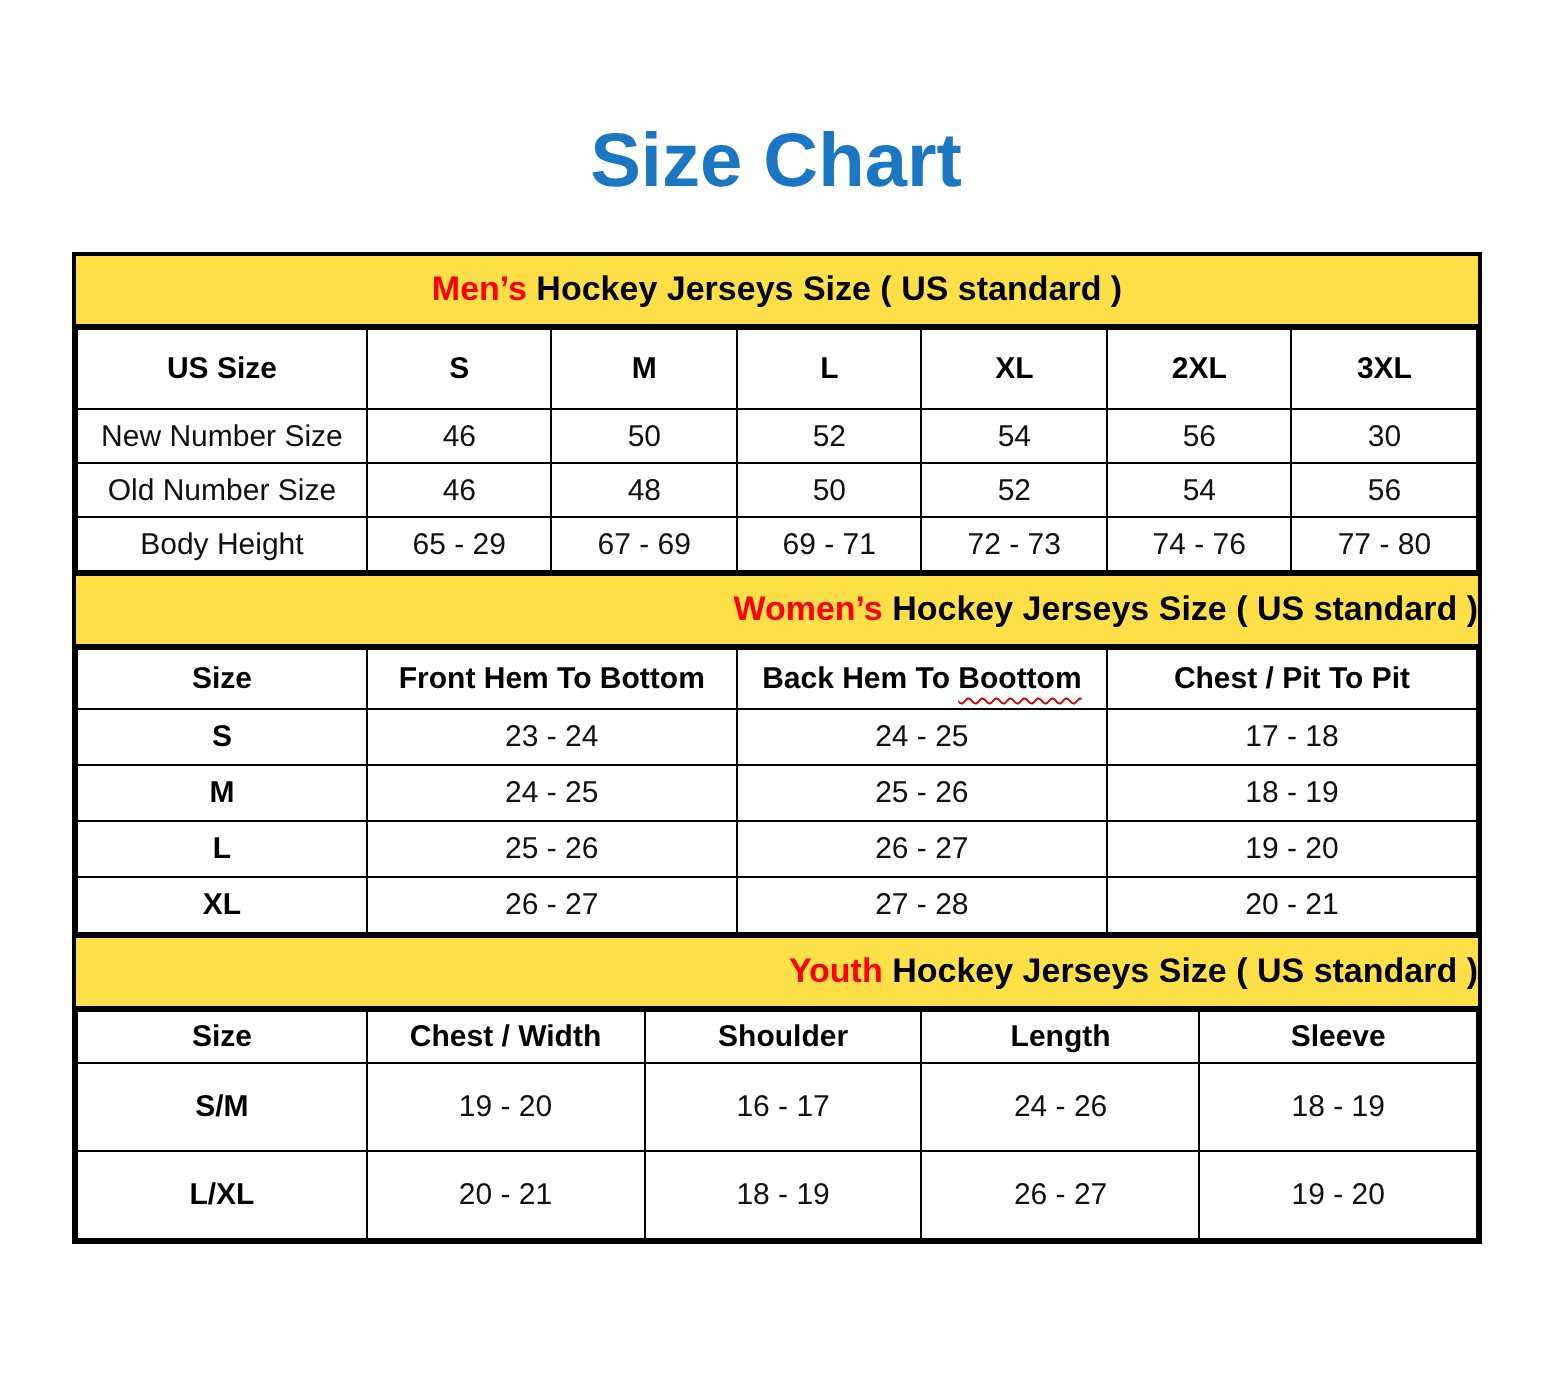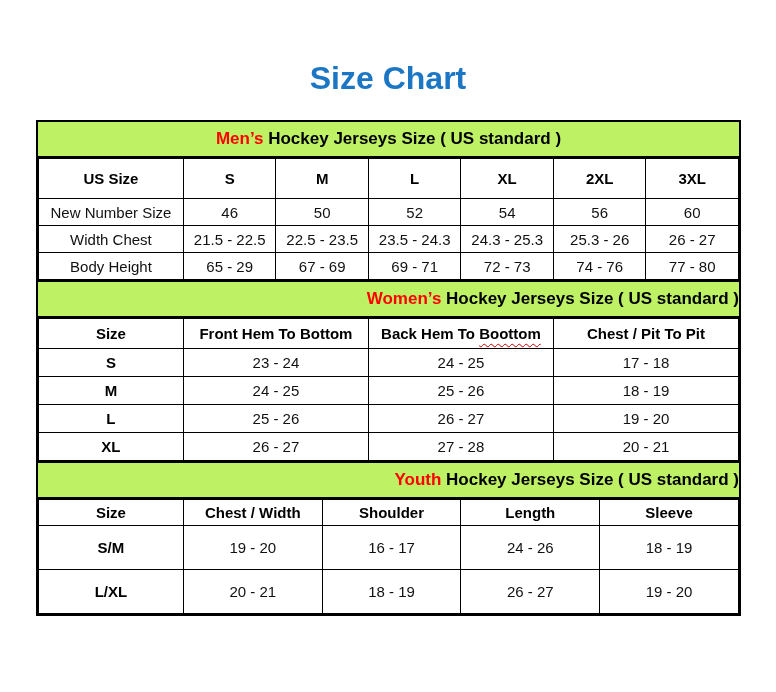--- a/index.html
+++ b/index.html
@@ -7,33 +7,33 @@
     padding: 0;
     background: #ffffff;
     width: 776px;
     height: 692px;
     font-family: "Liberation Sans", sans-serif;
     overflow: hidden;
   }
   .page-title {
     margin: 60px 0 0 0;
     text-align: center;
-    font-size: 32px;
+    font-size: 38px;
     font-weight: bold;
     color: #1b76c4;
     letter-spacing: 0px;
   }
   .chart-wrap {
     width: 701px;
     margin: 23px 0 0 36px;
     border: 2px solid #000;
     box-sizing: content-box;
   }
   .band {
-    background: #bef264;
+    background: #fde047;
     text-align: center;
     font-weight: bold;
     font-size: 17px;
     color: #000;
     height: 34px;
     line-height: 34px;
     border-bottom: 2px solid #000;
   }
   .band.mid {
     border-top: 2px solid #000;
@@ -109,30 +109,30 @@
       </tr>
     </thead>
     <tbody>
       <tr>
         <td>New Number Size</td>
         <td>46</td>
         <td>50</td>
         <td>52</td>
         <td>54</td>
         <td>56</td>
-        <td>60</td>
-      </tr>
-      <tr>
-        <td>Width Chest</td>
-        <td>21.5 - 22.5</td>
-        <td>22.5 - 23.5</td>
-        <td>23.5 - 24.3</td>
-        <td>24.3 - 25.3</td>
-        <td>25.3 - 26</td>
-        <td>26 - 27</td>
+        <td>30</td>
+      </tr>
+      <tr>
+        <td>Old Number Size</td>
+        <td>46</td>
+        <td>48</td>
+        <td>50</td>
+        <td>52</td>
+        <td>54</td>
+        <td>56</td>
       </tr>
       <tr>
         <td>Body Height</td>
         <td>65 - 29</td>
         <td>67 - 69</td>
         <td>69 - 71</td>
         <td>72 - 73</td>
         <td>74 - 76</td>
         <td>77 - 80</td>
       </tr>

